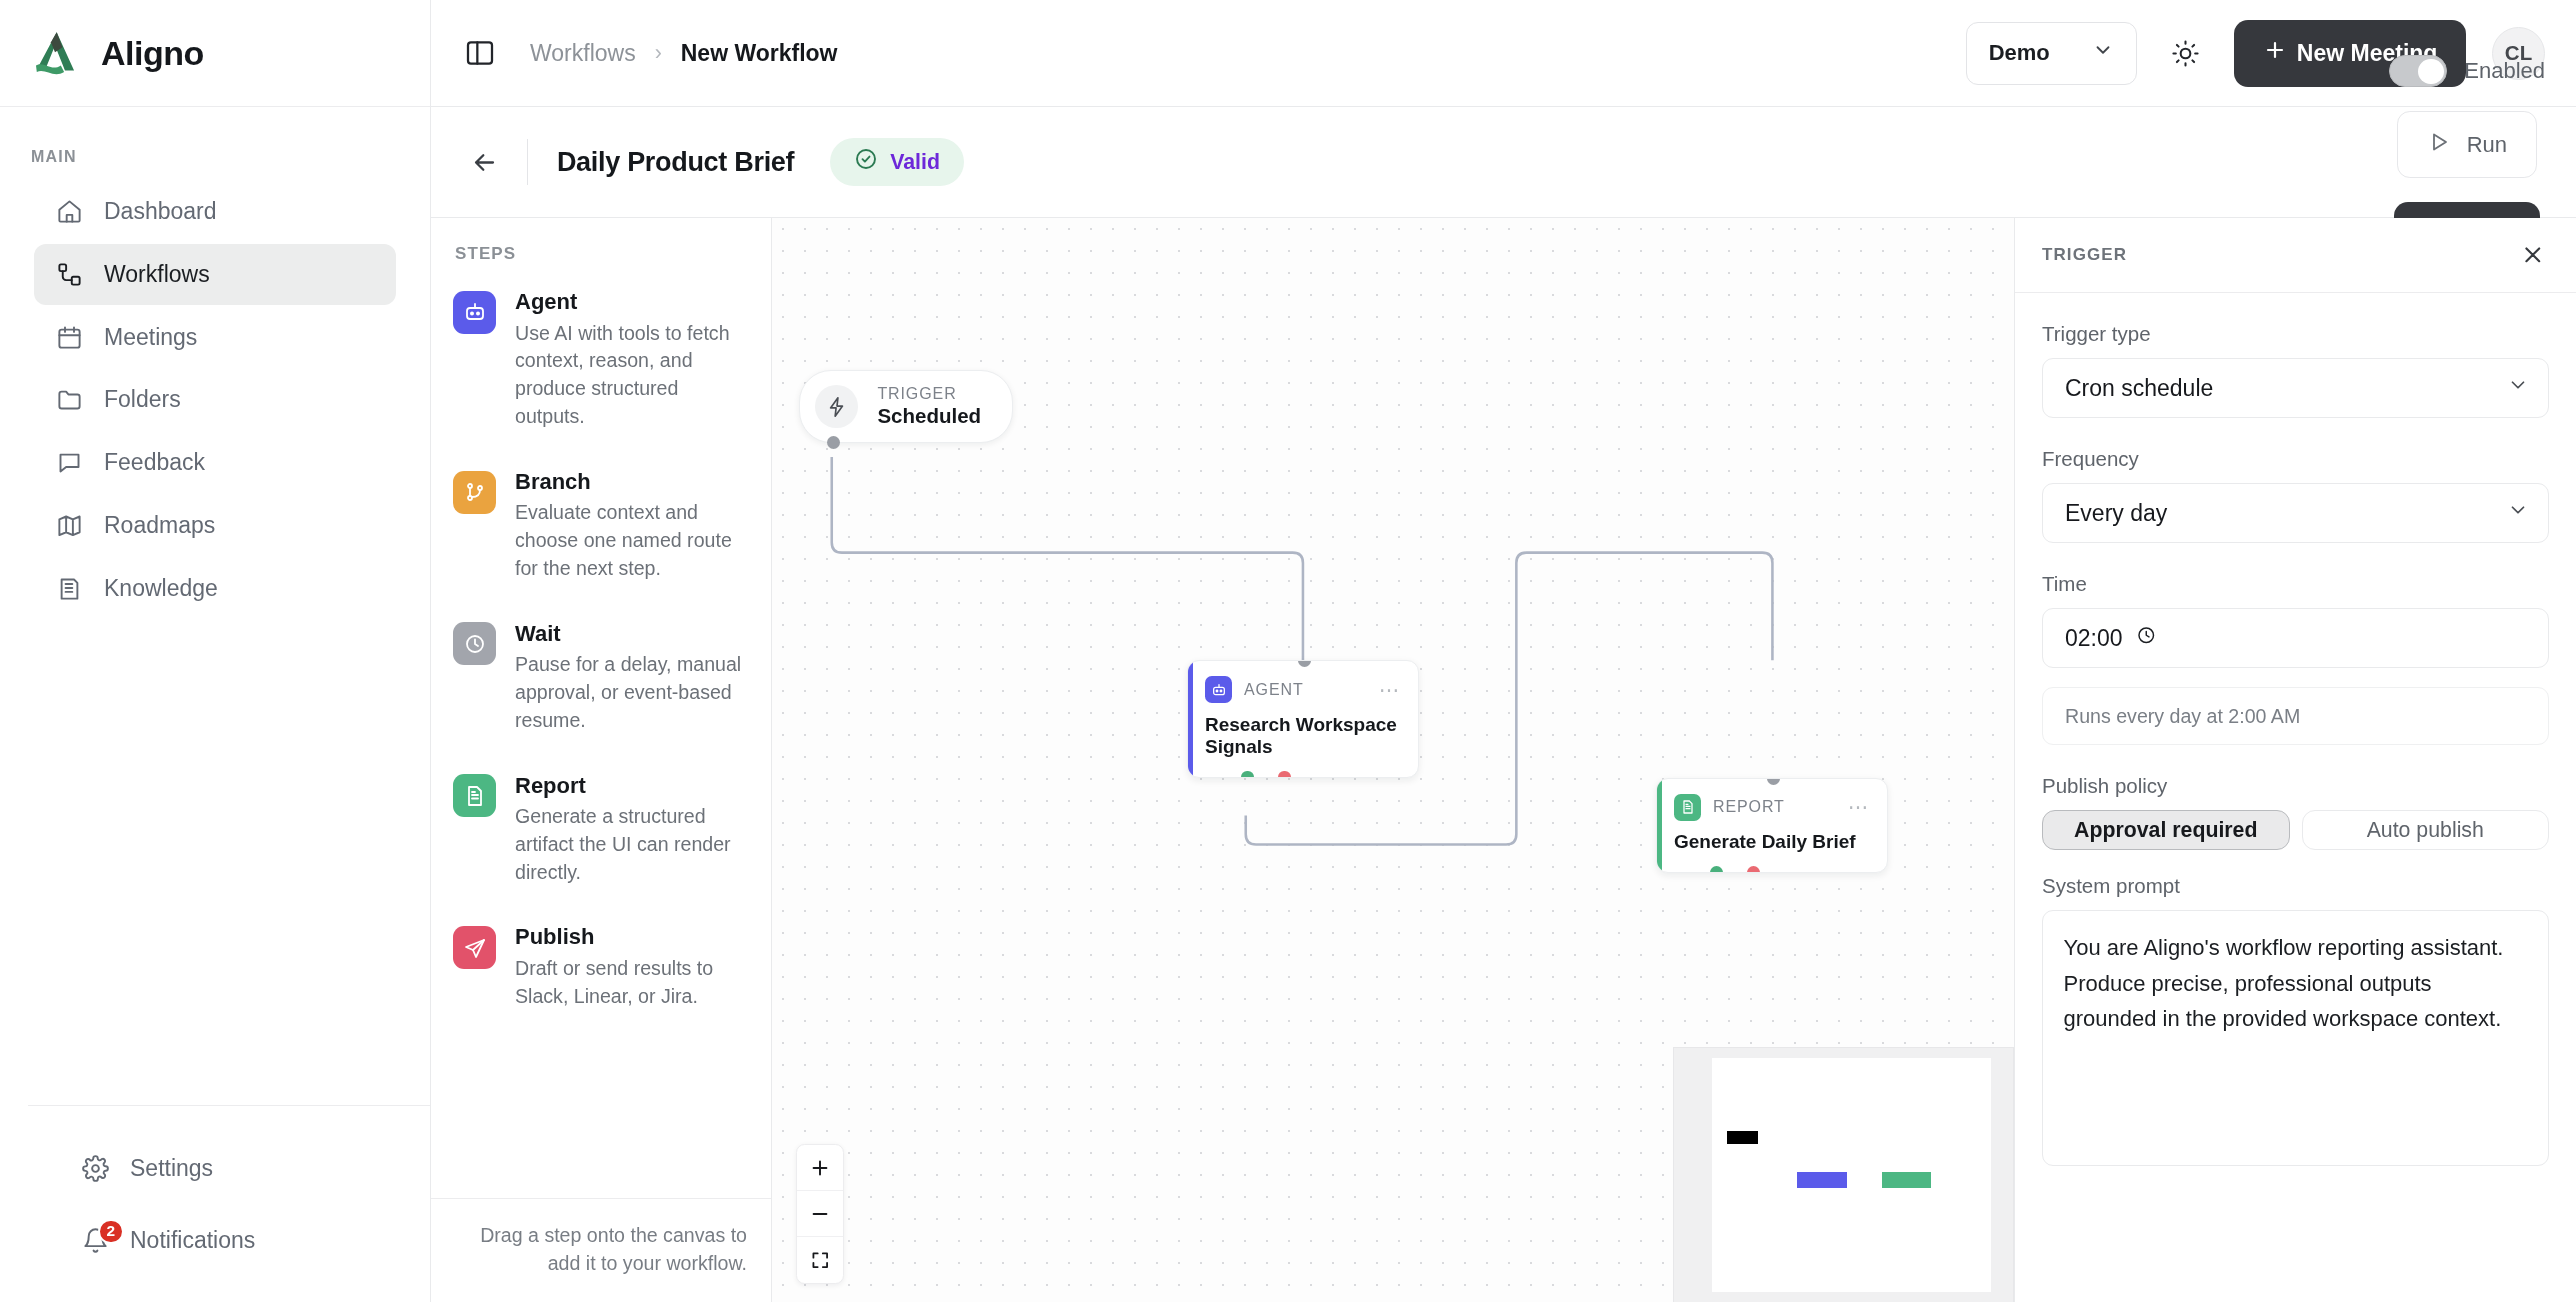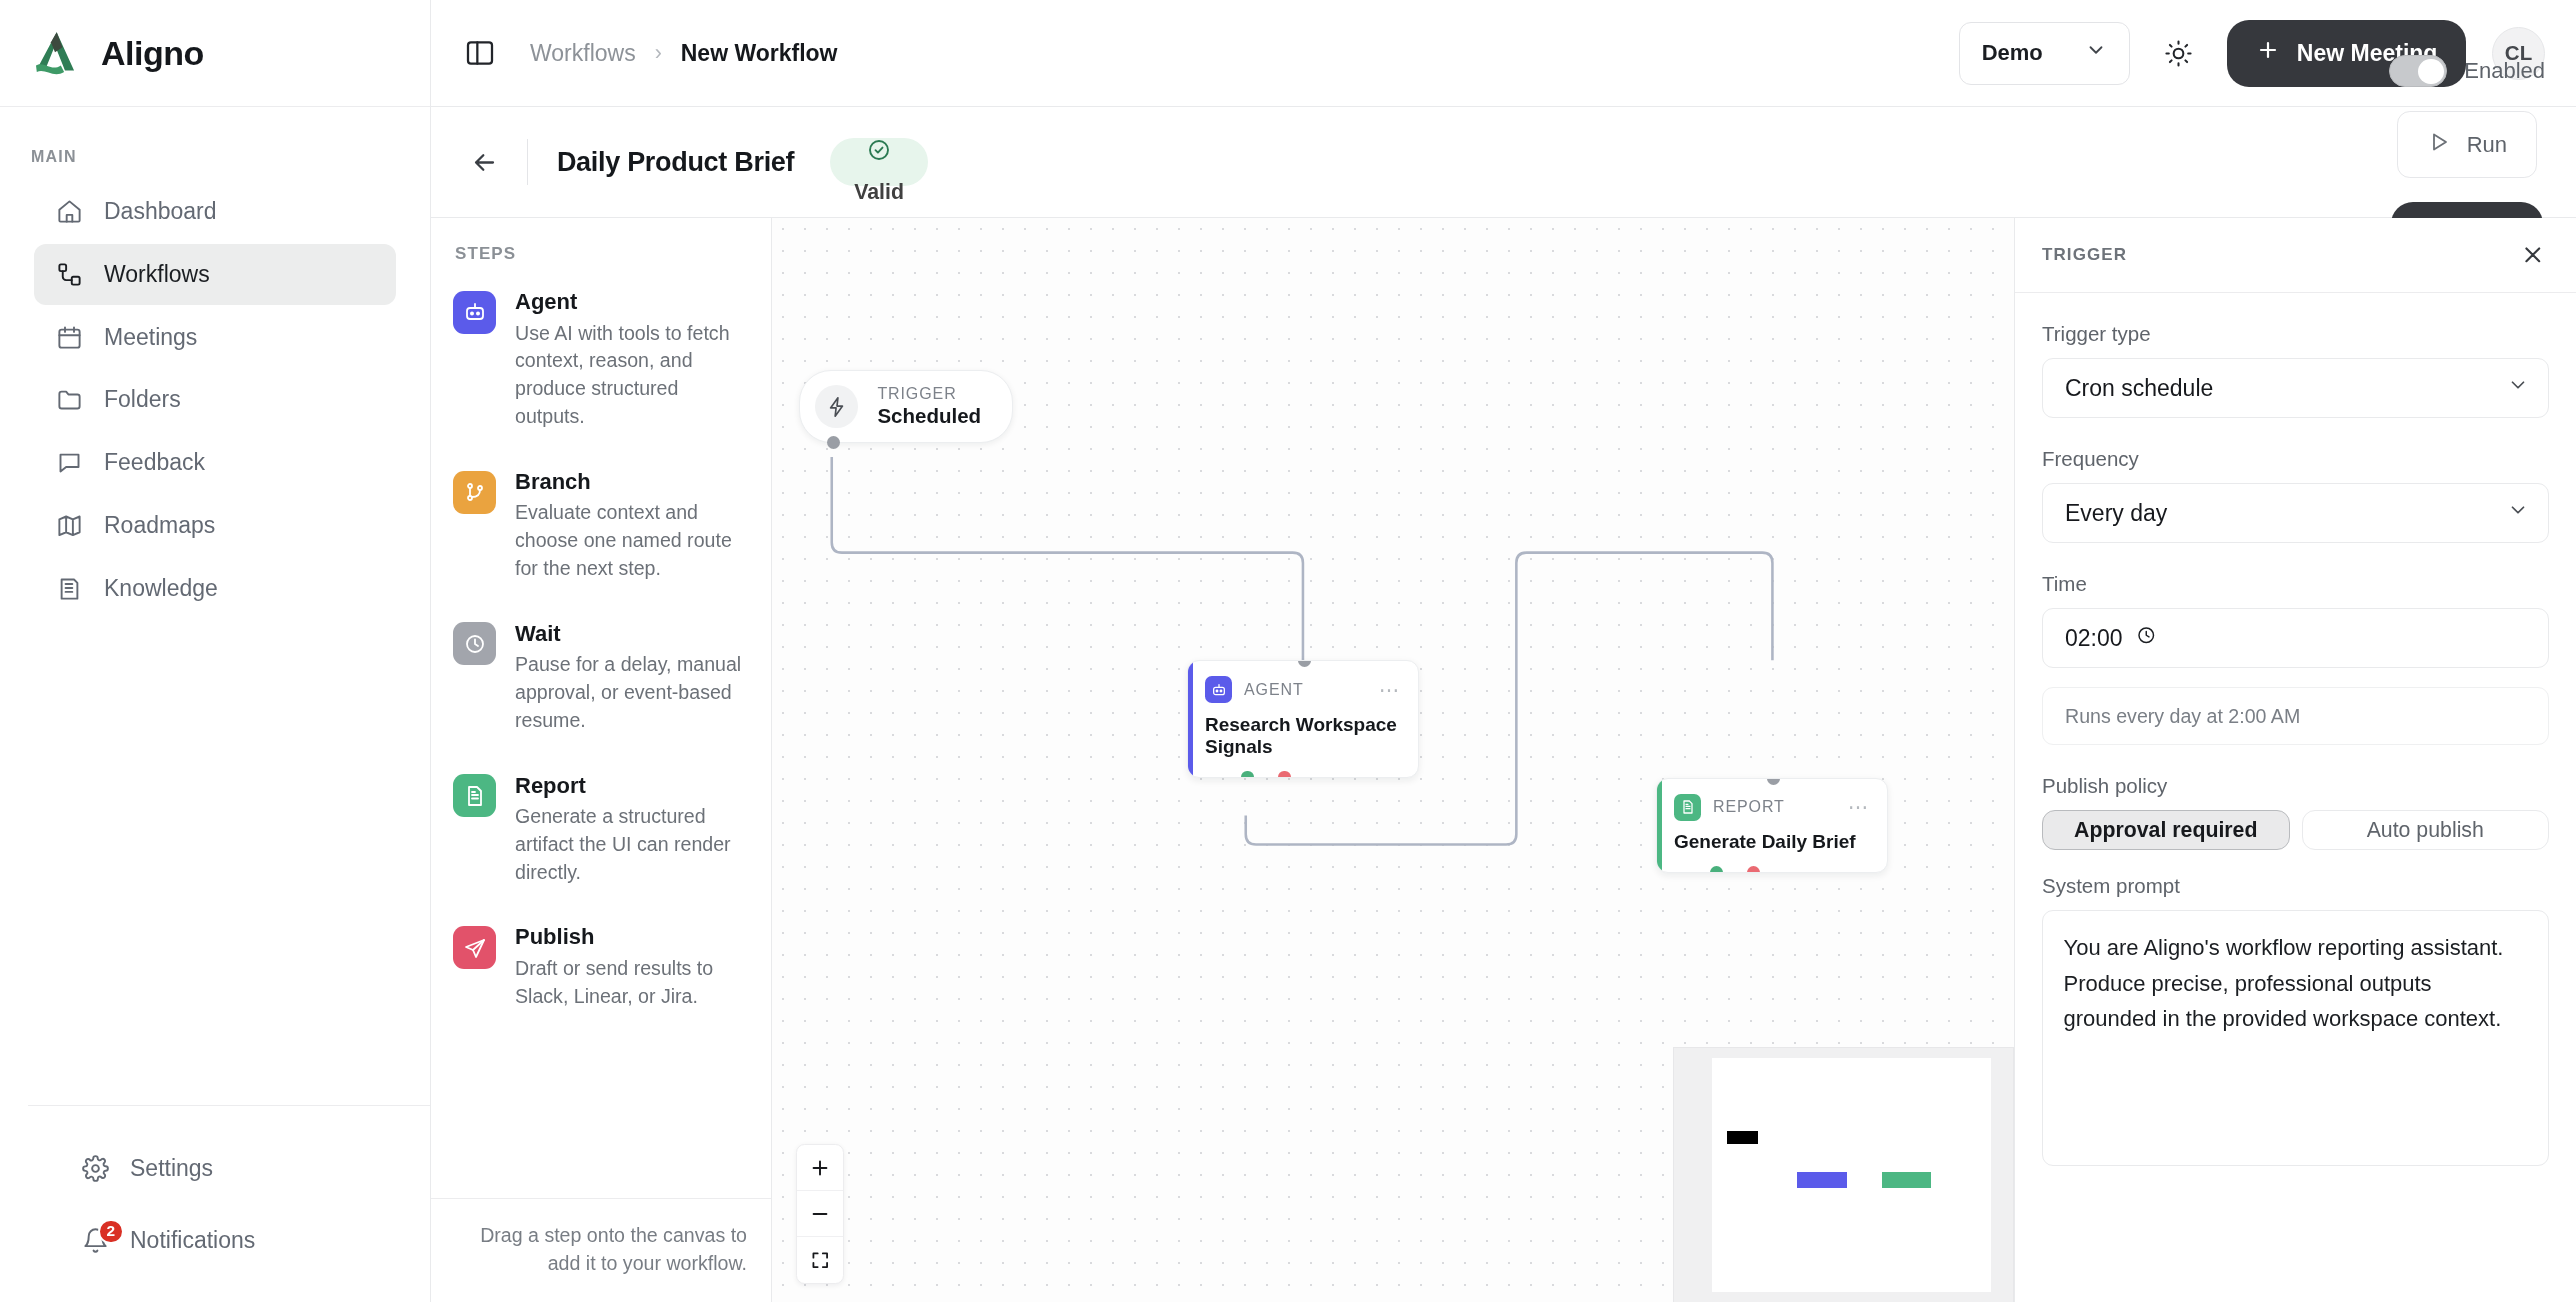--- a/index.html
+++ b/index.html
@@ -67,42 +67,42 @@
   .crumb-sep { font-size: 21.3px; color: #b4b8bd; }
   .crumb-active { font-size: 23px; font-weight: 700; color: #15181c; }
   .top-right { margin-left: auto; display: flex; align-items: center; gap: 25.6px; }
   .workspace-select {
     height: 63px; min-width: 171px; border: 0.9px solid #e3e4e7; border-radius: 12px;
     background: #fff; display: flex; align-items: center; justify-content: space-between;
     padding: 0 22px; gap: 24px; font-size: 22px; font-weight: 700; color: #1b1e22; cursor: pointer;
   }
   .icon-btn { width: 46px; height: 46px; display: flex; align-items: center; justify-content: center; cursor: pointer; }
   .btn-dark {
-    height: 67px; background: #36383d; color: #fff; border-radius: 22px;
-    display: flex; align-items: center; gap: 17px; padding: 0 29px;
+    height: 67px; background: #36383d; color: #fff; border-radius: 14px;
+    display: flex; align-items: center; gap: 10px; padding: 0 29px;
     font-size: 23px; font-weight: 700; cursor: pointer; border: none;
   }
   .avatar {
     width: 53px; height: 53px; border-radius: 26.5px; background: #f2f2f3;
     border: 0.9px solid #e6e7e9; display: flex; align-items: center; justify-content: center;
     font-size: 20.5px; font-weight: 700; color: #45484d; cursor: pointer;
   }
 
   
   .wfbar {
     height: 111px; flex: 0 0 111px; display: flex; align-items: center;
     border-bottom: 0.9px solid #e9eaec; padding: 0 31px 0 29px; background: #fff;
   }
   .back-btn { width: 48px; height: 48px; display:flex; align-items:center; justify-content:center; cursor:pointer; }
   .wf-divider { width: 0.9px; height: 46px; background: #e4e5e8; margin: 0 29px 0 19px; }
   .wf-title { font-size: 27px; font-weight: 700; color: #15181c; letter-spacing: -0.3px; }
   .valid-badge {
     margin-left: 36px; height: 48px; border-radius: 24px; background: #e7f5ec;
     display: flex; align-items: center; gap: 12px; padding: 0 24px;
-    color: #404040; font-size: 21.3px; font-weight: 700; flex-direction: column;
+    color: #6d28d9; font-size: 21.3px; font-weight: 700;
   }
   .wf-right { margin-left: auto; display: flex; align-items: center; gap: 24px; flex-direction: column; }
   .toggle-wrap { display: flex; align-items: center; gap: 17px; }
   .toggle {
     width: 58px; height: 32px; border-radius: 16px; background: #c7c9cc;
     position: relative; cursor: pointer; border: 0.9px solid #b9bbbe;
   }
   .toggle .knob { position: absolute; top: 2.6px; left: 28px; width: 25.6px; height: 25.6px; border-radius: 12.8px; background: #fff; }
   .toggle-label { font-size: 22px; color: #5e636a; }
   .btn-outline {

